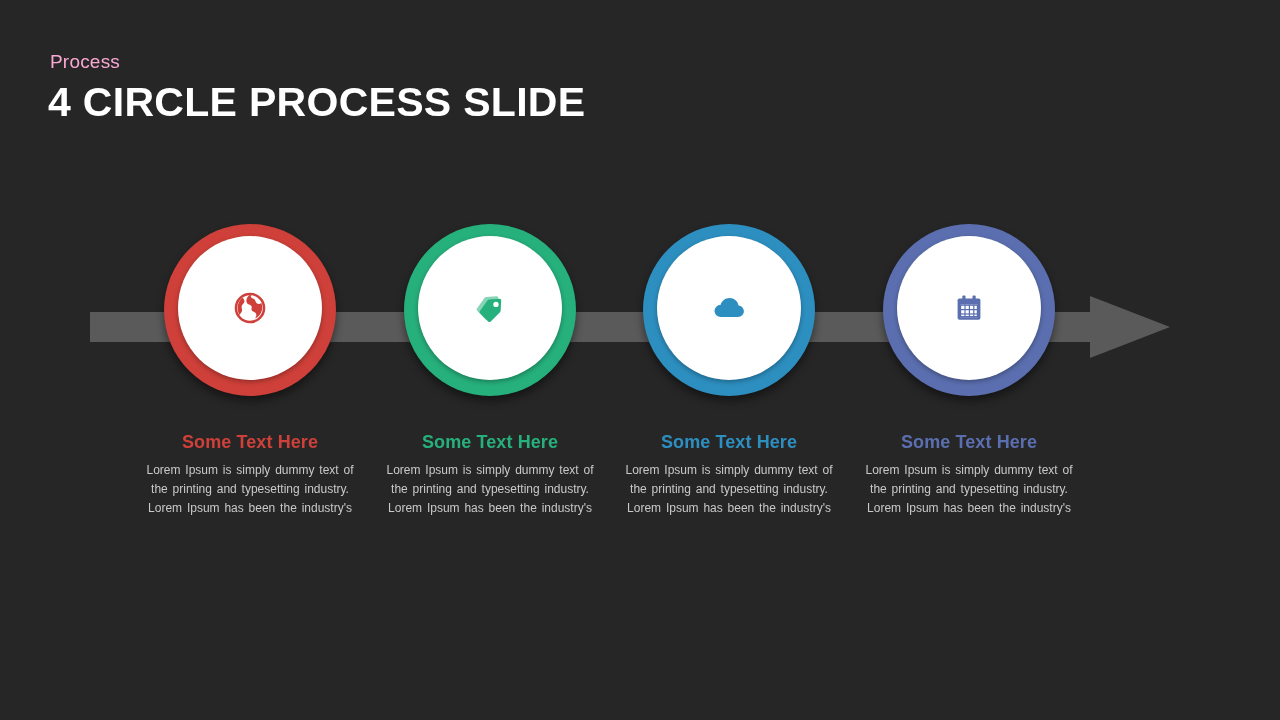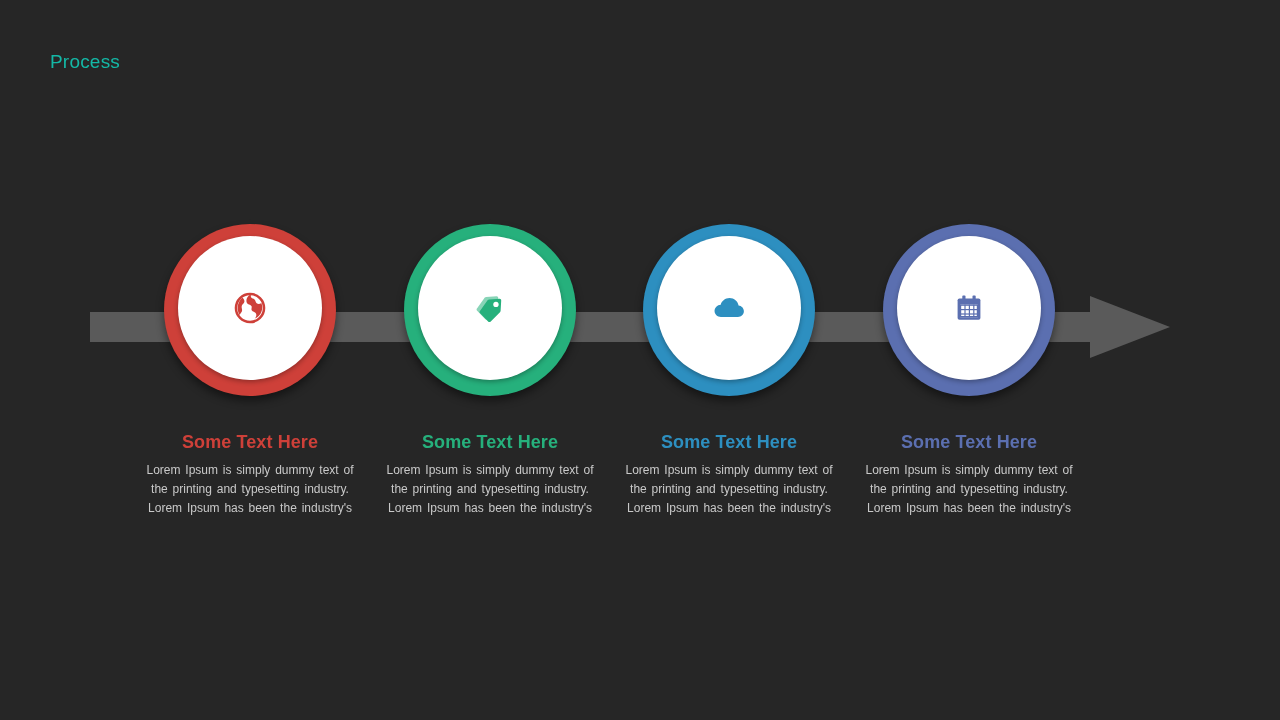--- a/index.html
+++ b/index.html
@@ -134,21 +134,22 @@
     padding: 0 8px;
     word-spacing: 1.5px;
   }
 </style>
 </head>
 <body style="background: rgb(38, 38, 38);">
 
 <div class="slide" style="background: rgb(38, 38, 38);">
 
   <div class="header">
-    <p class="eyebrow" style="color: #14b8a6;">Process</p>
+    <p class="eyebrow" style="color: #f9a8d4;">Process</p>
+    <h1 class="title" style="color: rgb(255, 255, 255);">4 CIRCLE PROCESS SLIDE</h1>
   </div>
 
   <div class="arrow">
     <svg width="1080" height="62" viewBox="0 0 1080 62">
       <path id="arrow-path" d="M0 16 L1000 16 L1000 0 L1080 31 L1000 62 L1000 46 L0 46 Z" fill="#5a5a5a"></path>
     </svg>
   </div>
 
   <div class="circles">
 

